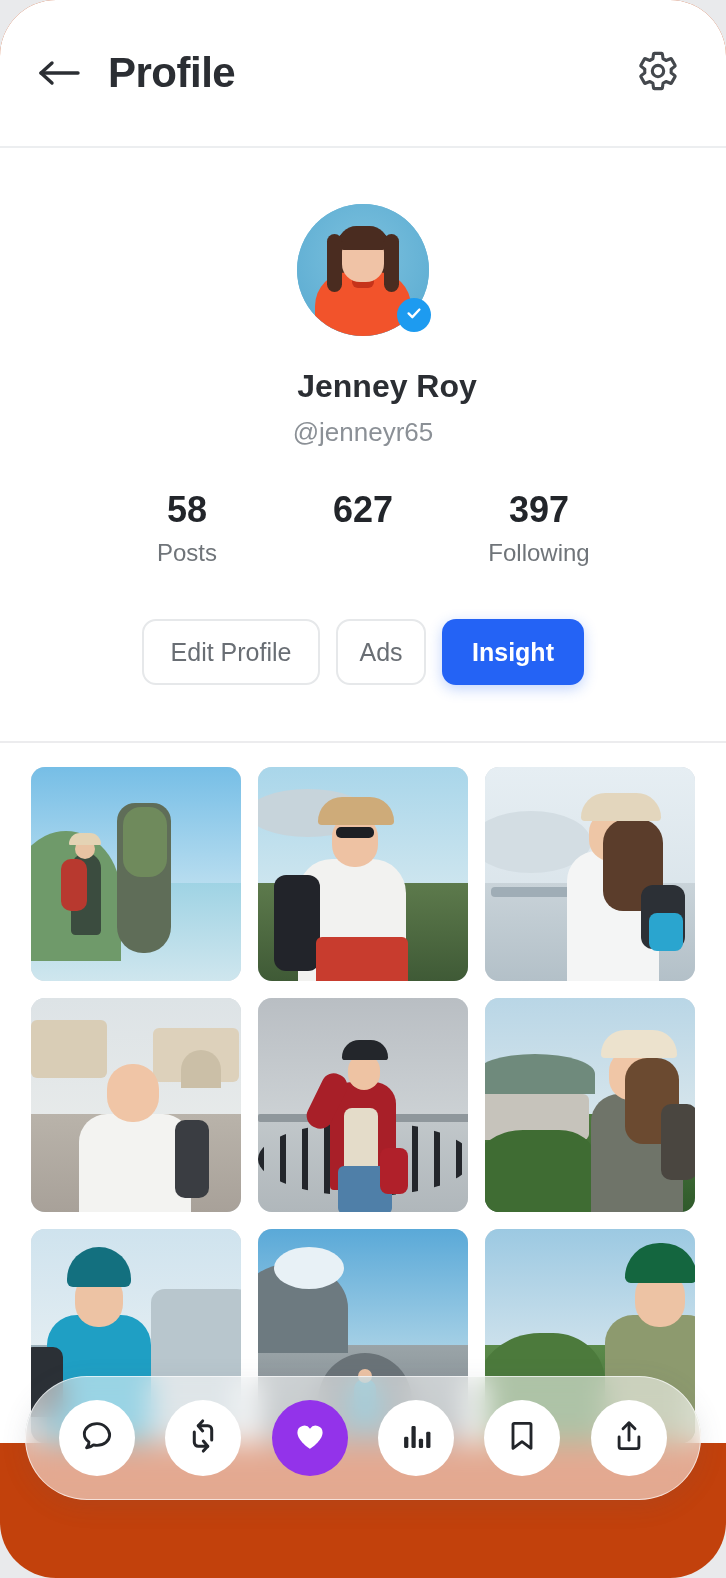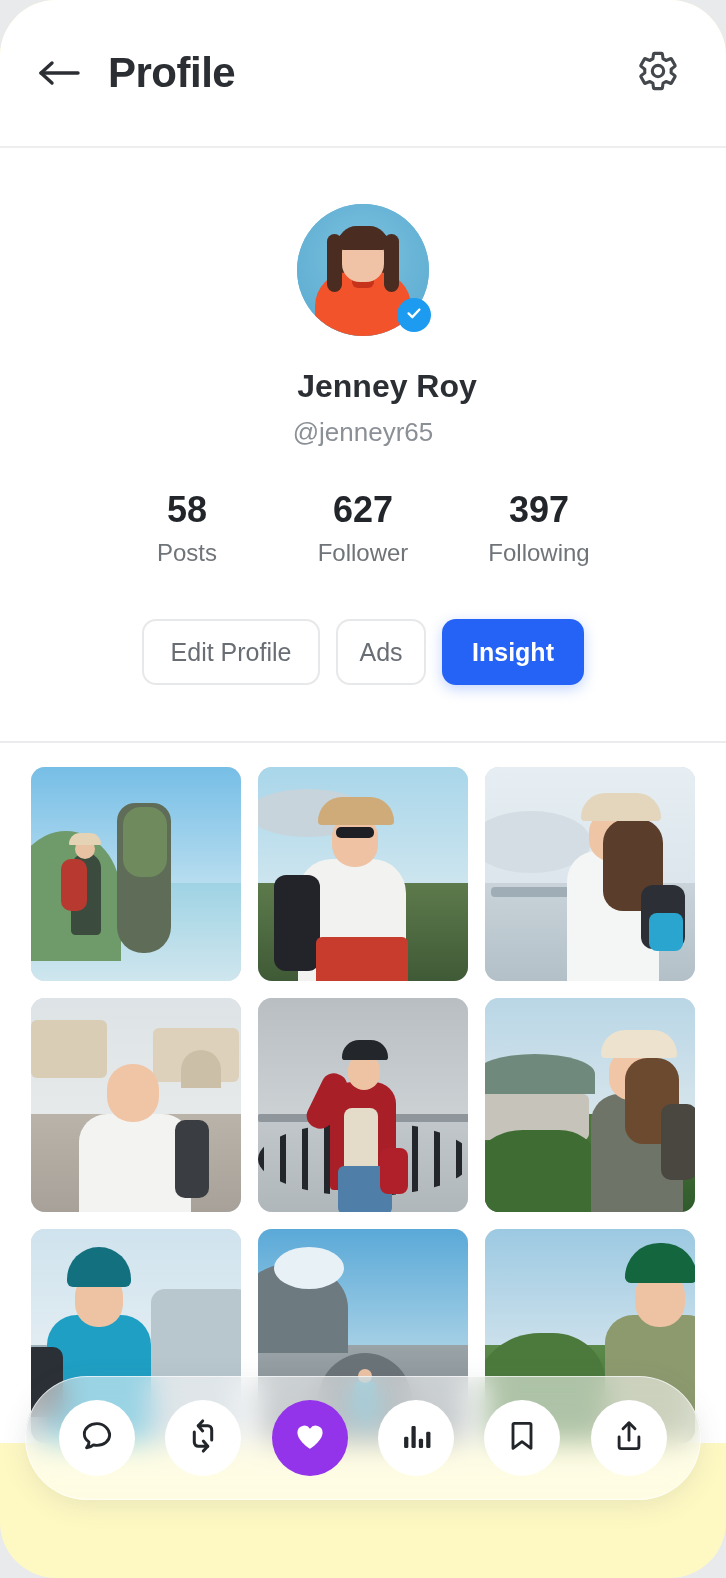--- a/index.html
+++ b/index.html
@@ -12,21 +12,21 @@
     height: 1578px;
     overflow: hidden;
     font-family: "Liberation Sans", sans-serif;
     -webkit-font-smoothing: antialiased;
   }
 
   .phone {
     position: relative;
     width: 726px;
     height: 1578px;
-    background: #fef9c3;
+    background: #c2410c;
     border-radius: 56px;
     overflow: hidden;
     box-sizing: border-box;
   }
 
   
   .header {
     position: relative;
     height: 148px;
     background: #ffffff;
@@ -353,21 +353,20 @@
     <div class="display-name">Jenney Roy</div>
     <div class="handle">@jenneyr65</div>
 
     <div class="stats">
       <div class="stat">
         <div class="stat-value">58</div>
         <div class="stat-label">Posts</div>
       </div>
       <div class="stat">
         <div class="stat-value">627</div>
-        <div class="stat-label">Follower</div>
       </div>
       <div class="stat">
         <div class="stat-value">397</div>
         <div class="stat-label">Following</div>
       </div>
     </div>
 
     <div class="actions">
       <div class="btn btn-outline btn-edit">Edit Profile</div>
       <div class="btn btn-outline btn-ads">Ads</div>

